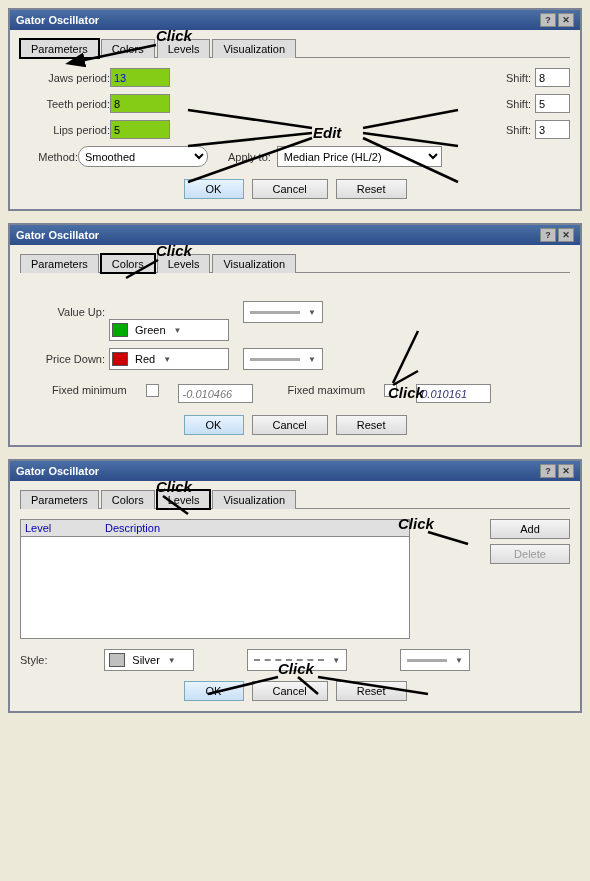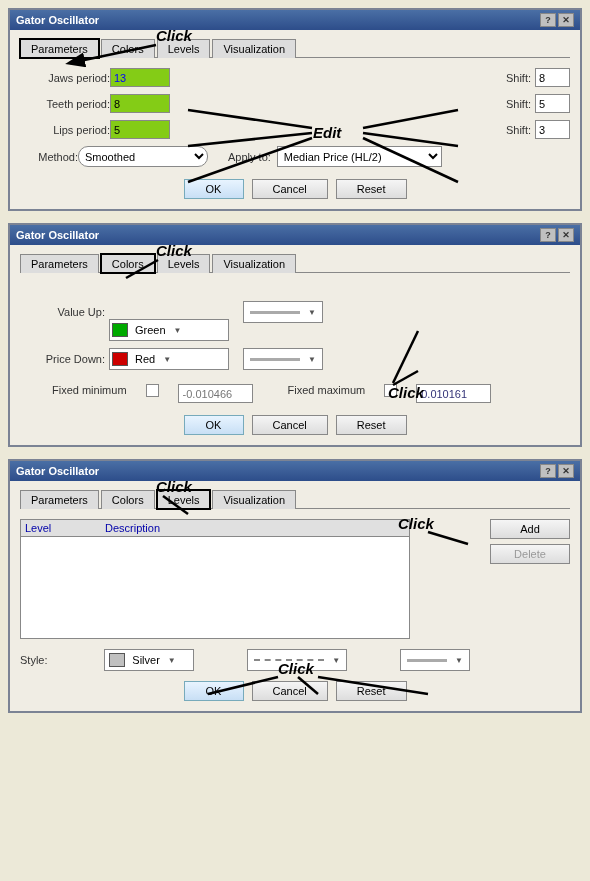--- a/index.html
+++ b/index.html
@@ -214,20 +214,21 @@
     }
 
     .fixed-value {
       border: 1px solid #888;
       background: white;
       font-size: 11px;
       padding: 1px 4px;
       height: 19px;
       width: 75px;
       color: #555;
+      font-style: italic;
     }
 
     
     .levels-table {
       border: 1px solid #888;
       background: white;
       width: 390px;
       height: 120px;
       overflow-y: auto;
     }

